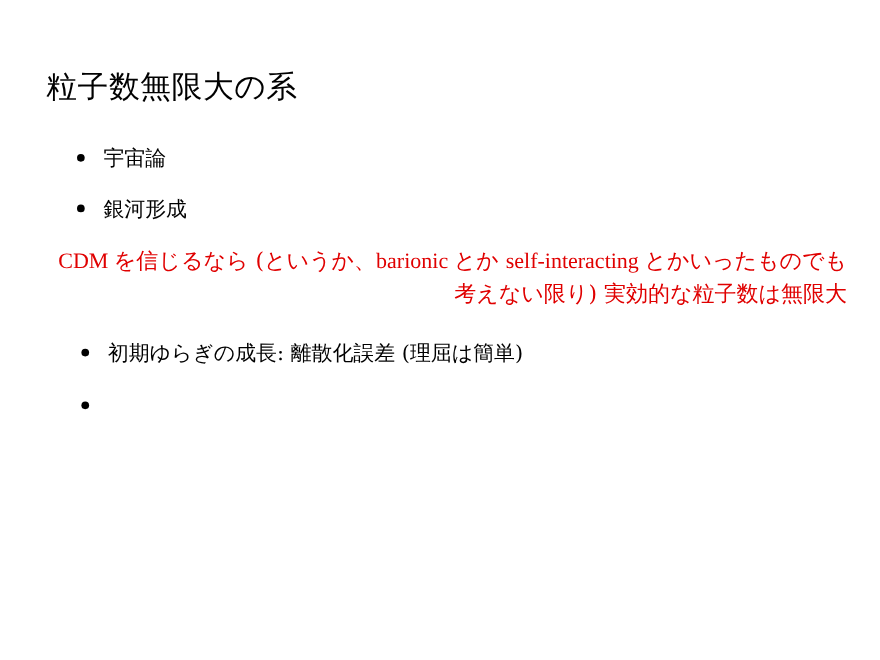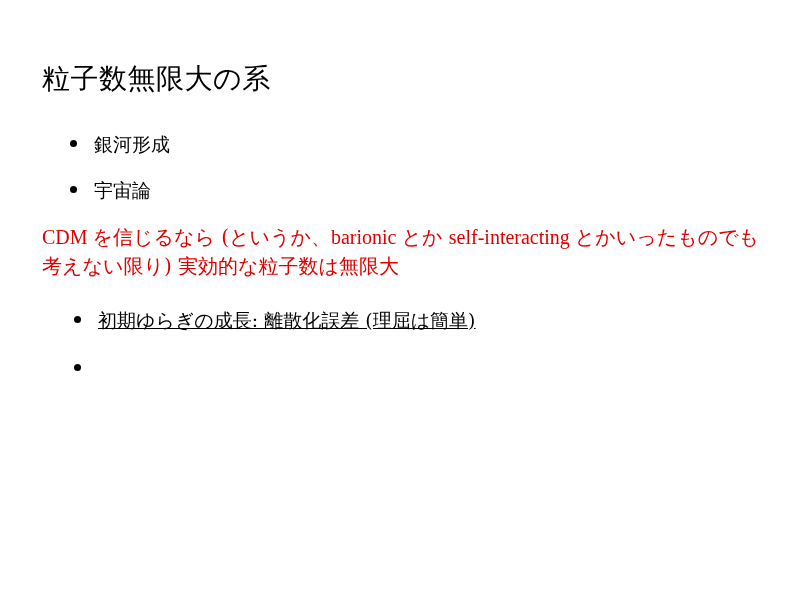--- a/index.html
+++ b/index.html
@@ -61,57 +61,57 @@
   }
   .para {
     font-size: 20px;
     line-height: 1.42;
     margin: 0 0 14px 0;
     color: #000000;
     font-family: "DejaVu Serif", "Liberation Serif", serif;
   }
   .para.red {
     color: #e00000;
+    text-align: right;
   }
   .block-red {
     margin-top: 14px;
     margin-bottom: 10px;
   }
   .math-italic {
     font-style: italic;
     font-family: "Liberation Serif", "DejaVu Serif", serif;
   }
   .latin {
     font-family: "Liberation Serif", "DejaVu Serif", serif;
   }
   .lower-list {
     margin-top: 28px;
-    text-decoration: underline;
   }
   .lower-list .bullet-item {
     font-size: 19px;
     margin-bottom: 22px;
   }
   .nowrap { white-space: nowrap; }
 </style>
 </head>
 <body>
 
 <div class="slide">
 
   <h1 class="slide-title">粒子数無限大の系</h1>
 
   <ul class="bullet-list indent-1">
     <li class="bullet-item">
       <span class="bullet-dot"></span>
-      <span>銀河形成</span>
+      <span>宇宙論</span>
     </li>
     <li class="bullet-item">
       <span class="bullet-dot"></span>
-      <span>宇宙論</span>
+      <span>銀河形成</span>
     </li>
   </ul>
 
   <div class="block-red">
     <p class="para red">
       <span class="latin">CDM </span><span>を信じるなら </span><span>(というか、</span><span class="latin">barionic </span><span>とか </span><span class="latin nowrap">self-interacting </span><span>とかいったものでも考えない限り) 実効的な粒子数は無限大</span>
     </p>
   </div>
 
 

